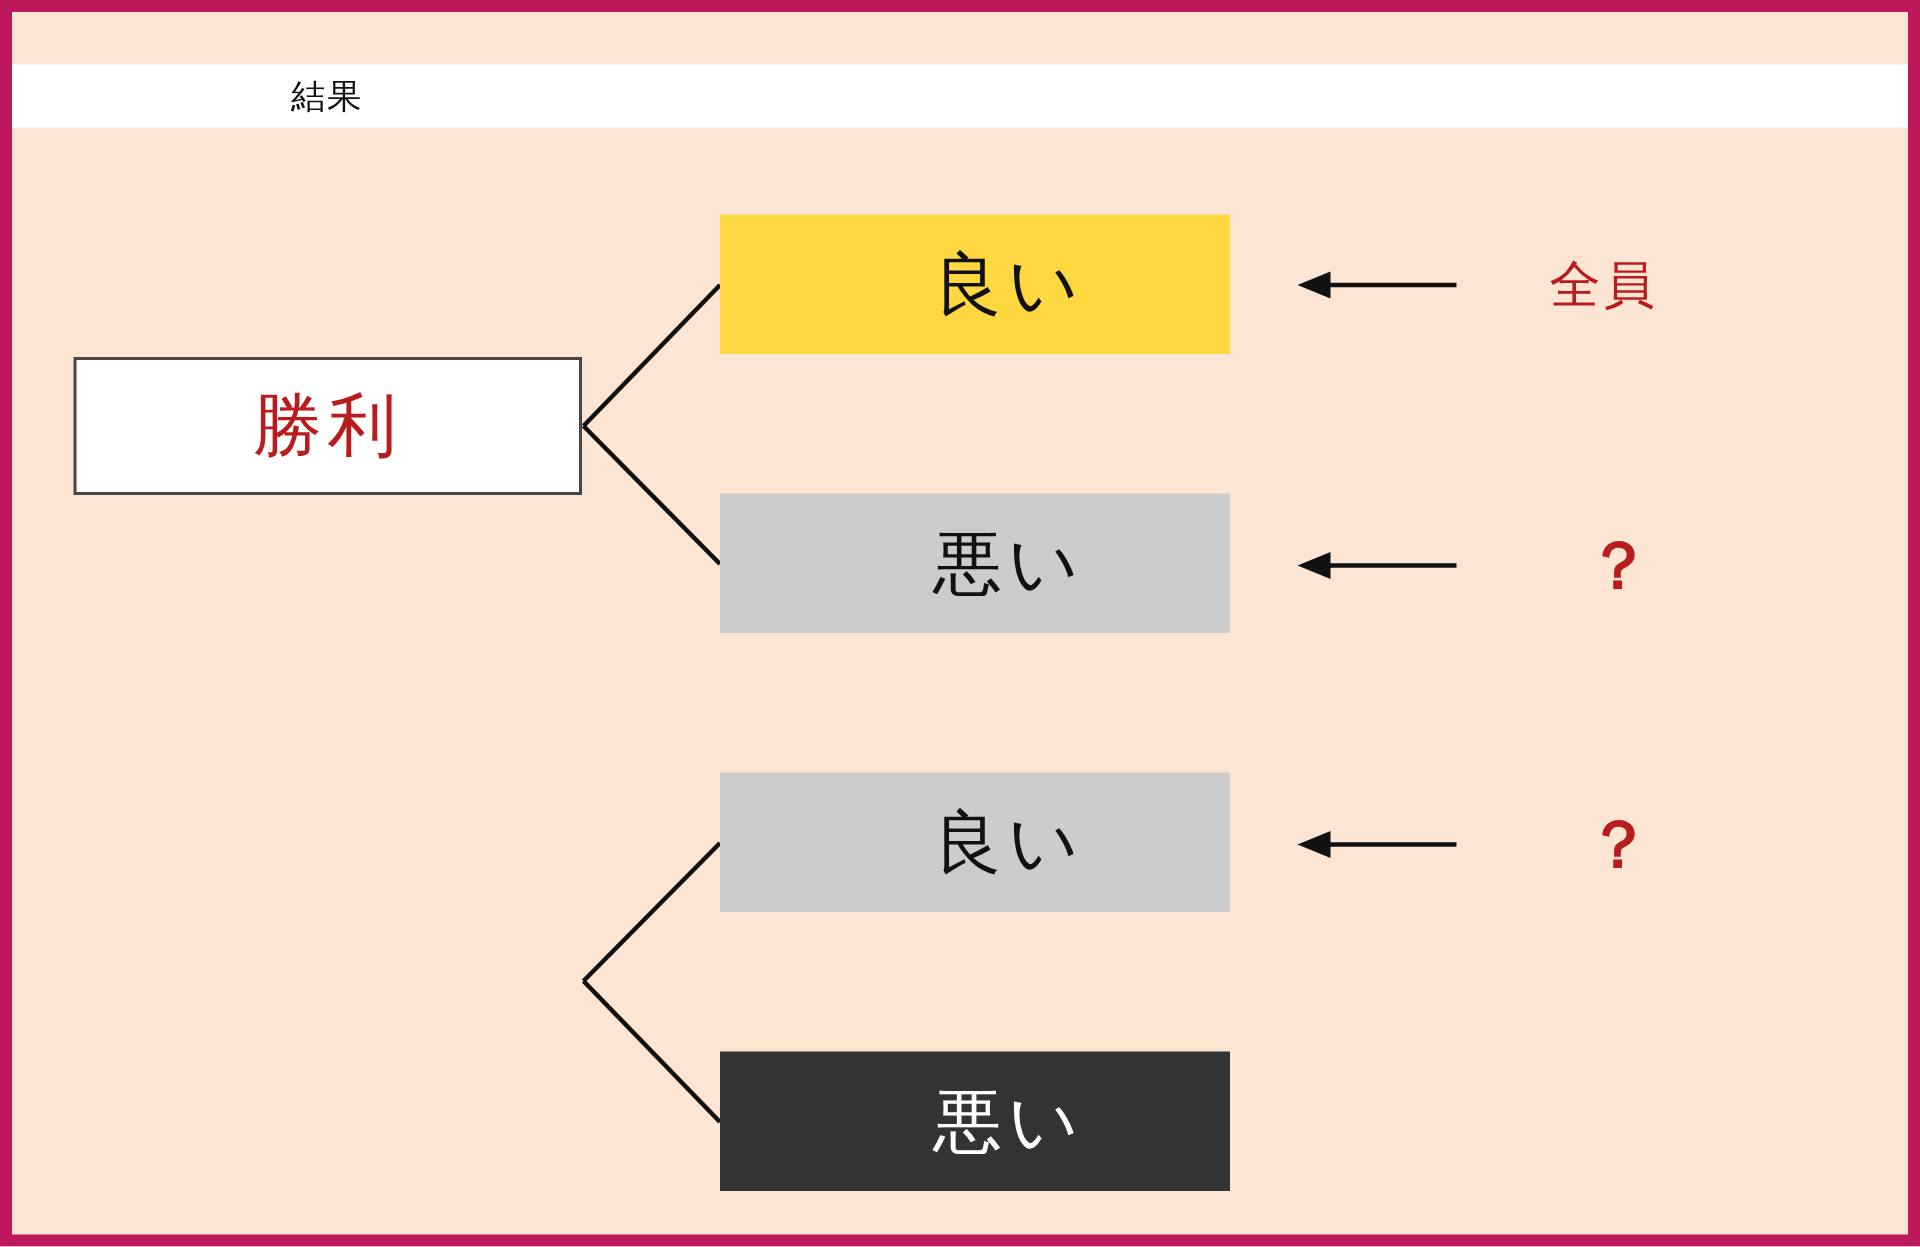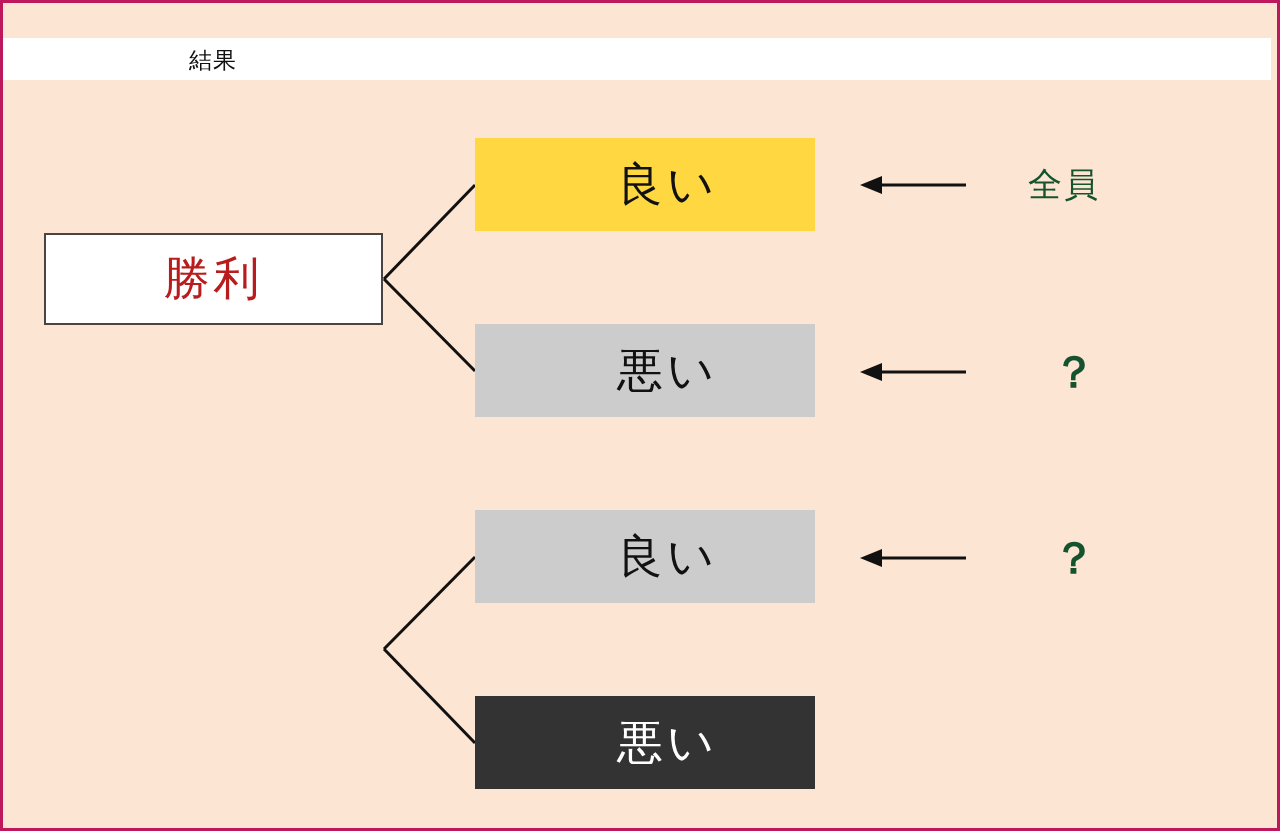--- a/index.html
+++ b/index.html
@@ -10,21 +10,21 @@
   body {
     font-family: "DejaVu Sans", "Liberation Sans", sans-serif;
   }
 
   #canvas {
     position: relative;
     width: 1280px;
     height: 831px;
     background: #fce5d2;
     box-sizing: border-box;
-    border: 3px solid #be185d;
+    border: 8px solid #be185d;
     overflow: hidden;
   }
 
   
   .header-band {
     position: absolute;
     left: 0px;
     top: 35px;
     width: 1268px;
     height: 42px;
@@ -108,21 +108,21 @@
   .arrow-left {
     position: relative;
     width: 110px;
     height: 20px;
     flex: 0 0 auto;
   }
   .note-text {
     flex: 0 0 auto;
     margin-left: 60px;
     font-size: 34px;
-    color: #14532d;
+    color: #b91c1c;
     white-space: nowrap;
     letter-spacing: 2px;
   }
   .note-text.qmark {
     font-size: 44px;
     margin-left: 84px;
     font-weight: 700;
   }
 </style>
 </head>

